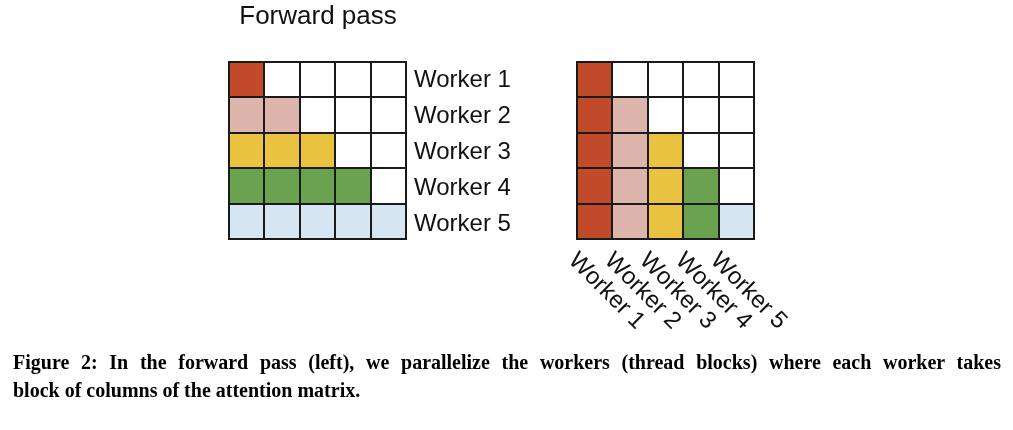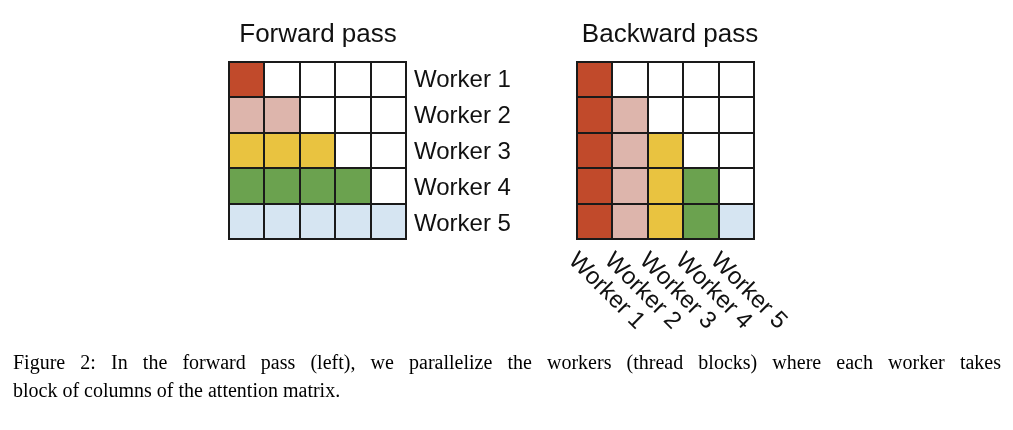--- a/index.html
+++ b/index.html
@@ -7,21 +7,21 @@
     position: relative;
     width: 1013px;
     height: 430px;
     background: #ffffff;
     overflow: hidden;
     font-family: "Liberation Sans", sans-serif;
     color: #111111;
   }
   .pass-title {
     position: absolute;
-    top: 18px;
+    top: 0;
     width: 220px;
     text-align: center;
     font-size: 26px;
     white-space: nowrap;
   }
   #forward-title { left: 208px; }
   #backward-title { left: 560px; }
   .matrix-grid {
     position: absolute;
     top: 61px;
@@ -58,31 +58,30 @@
   .caption {
     position: absolute;
     left: 13px;
     top: 348px;
     width: 988px;
     font-family: "Liberation Serif", serif;
     font-size: 20px;
     line-height: 28px;
     color: #000000;
   }
-  .caption-line { text-align: justify; }
+  .caption-line { text-align: justify; font-weight: bold; }
   .caption-line.justify-last { text-align-last: justify; }
 </style>
 </head>
 <body>
 
 <div class="page">
 
   <div class="pass-title" id="forward-title">Forward pass</div>
 
-  <div class="pass-title" id="backward-title">Backward pass</div>
 
   <div class="matrix-grid" id="forward-grid" style="background: rgb(26, 26, 26);">
       <div class="matrix-cell" style="background: rgb(193, 74, 43);"></div>
       <div class="matrix-cell" style="background: rgb(255, 255, 255);"></div>
       <div class="matrix-cell" style="background: rgb(255, 255, 255);"></div>
       <div class="matrix-cell" style="background: rgb(255, 255, 255);"></div>
       <div class="matrix-cell" style="background: rgb(255, 255, 255);"></div>
       <div class="matrix-cell" style="background: rgb(221, 181, 172);"></div>
       <div class="matrix-cell" style="background: rgb(221, 181, 172);"></div>
       <div class="matrix-cell" style="background: rgb(255, 255, 255);"></div>

